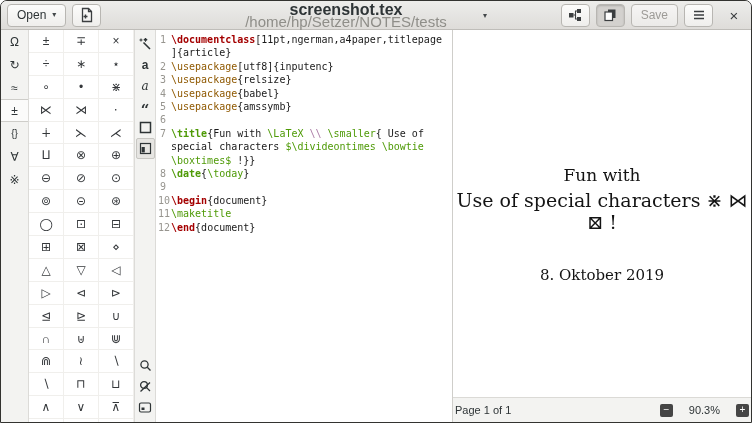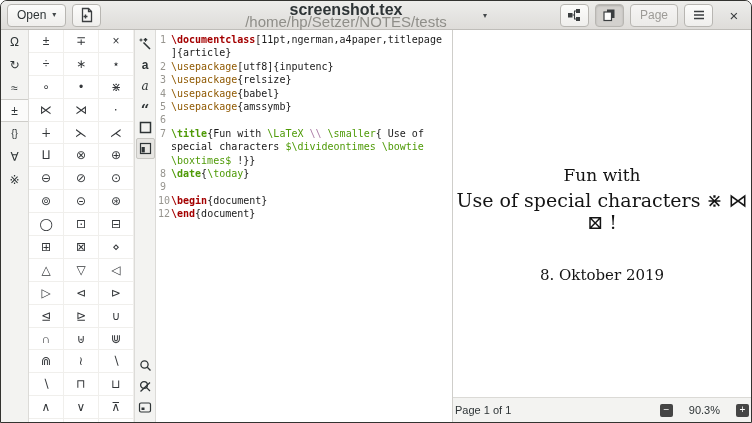--- a/index.html
+++ b/index.html
@@ -109,21 +109,21 @@
       </div>
       <div class="hbtn iconbtn pressed">
         <span>
           <svg width="16" height="16" viewBox="0 0 16 16">
             <rect x="6" y="2.5" width="7.5" height="8.5" fill="#3b3e40"></rect>
             <rect x="3" y="5" width="7.5" height="8.5" fill="#fdfdfd" stroke="#3b3e40" stroke-width="1.2"></rect>
           </svg>
         </span>
       </div>
       <div class="hbtn disabled">
-        <span>Page</span>
+        <span>Save</span>
       </div>
       <div class="hbtn iconbtn">
         <span>
           <svg width="14" height="12" viewBox="0 0 14 12" stroke="#3b3e40" stroke-width="1.4">
             <path d="M2 2.5h10 M2 6h10 M2 9.5h10"></path>
           </svg>
         </span>
       </div>
       <div class="closebtn">
         <span>×</span>
@@ -296,20 +296,24 @@
         </div>
         <div class="line">
           <span class="ln">9</span>
           <div class="code"></div>
         </div>
         <div class="line">
           <span class="ln">10</span>
           <div class="code"><span class="k-red">\begin</span><span>{document}</span></div>
         </div>
         <div class="line">
+          <span class="ln">11</span>
+          <div class="code"><span class="k-green">\maketitle</span></div>
+        </div>
+        <div class="line">
           <span class="ln">12</span>
           <div class="code"><span class="k-red">\end</span><span>{document}</span></div>
         </div>
       </div>
 
     <div class="preview">
       <div class="page">
         <div class="doc-title">Fun with</div>
         <div class="doc-sub">Use of special characters ⋇ ⋈ ⊠ !</div>
         <div class="doc-date">8. Oktober 2019</div>

